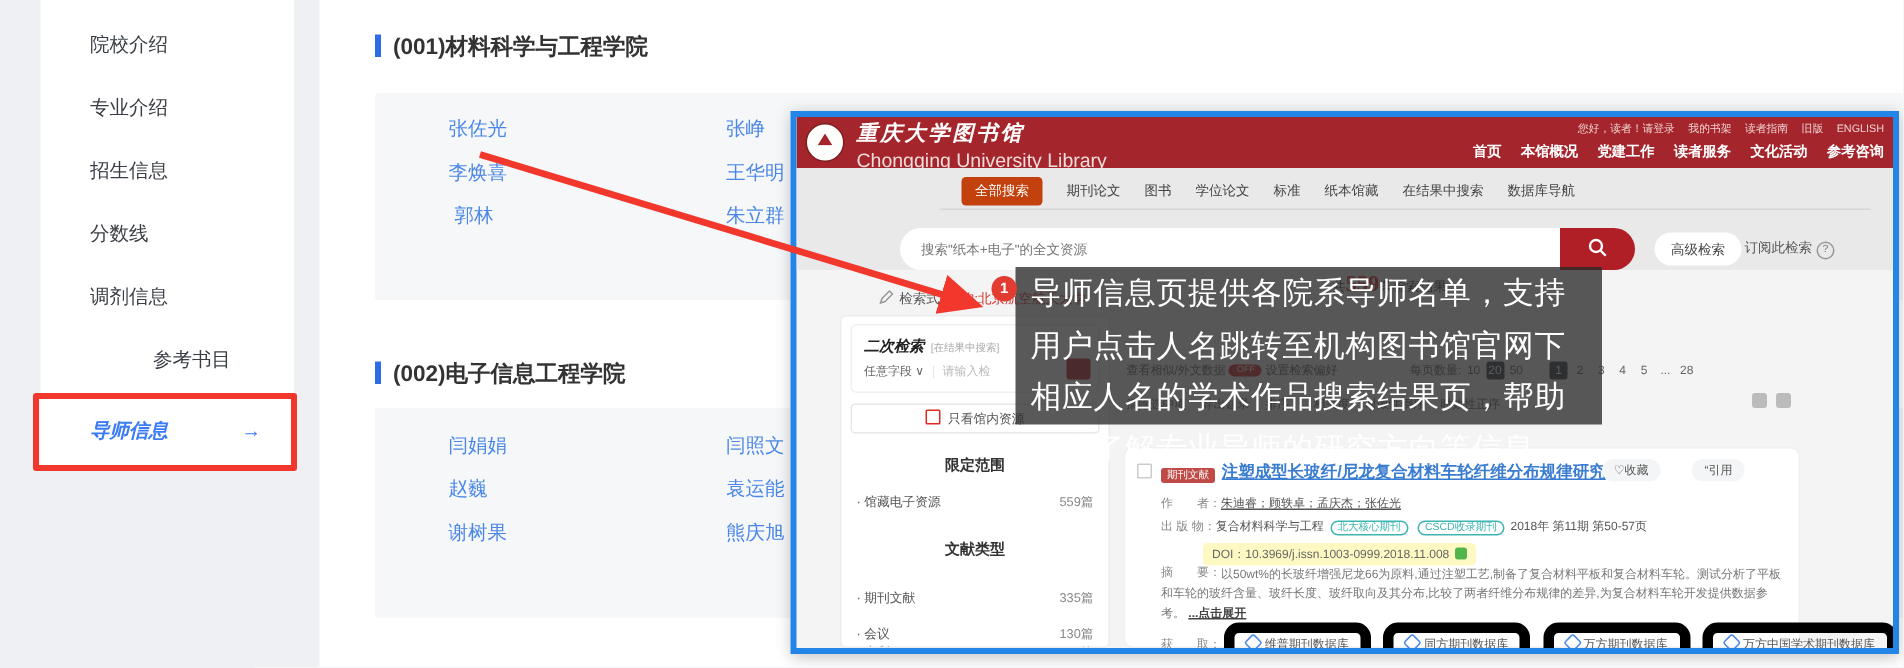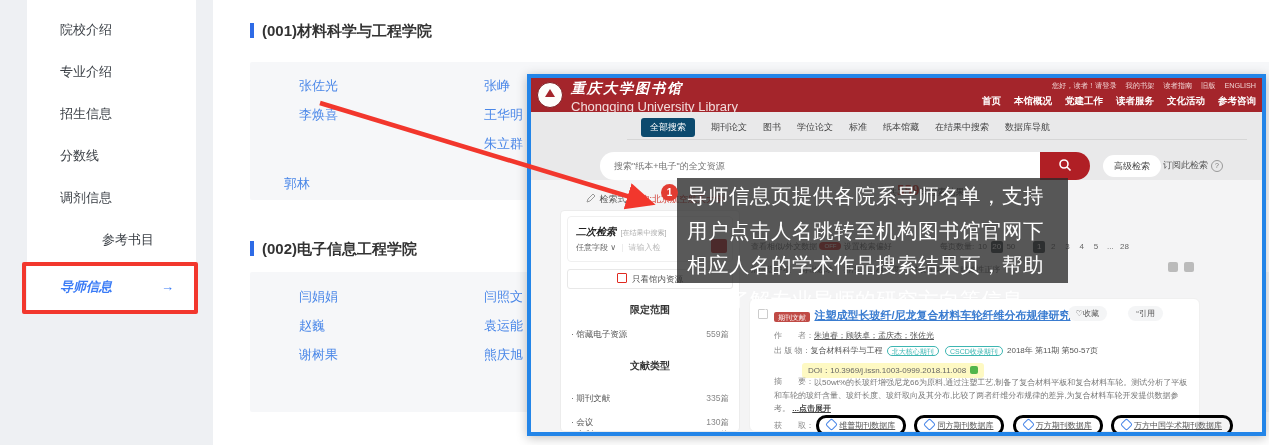--- a/index.html
+++ b/index.html
@@ -23,21 +23,21 @@
   .lib-header{left:0;top:0;width:731px;height:34px;background:#a4252b;}
   .seal{left:6px;top:4px;width:26px;height:26px;border-radius:50%;background:#fdfdfb;border:1px solid #7e1d22;box-sizing:border-box;}
   .seal-core{position:absolute;left:7px;top:6px;width:10px;height:8px;background:#a4252b;clip-path:polygon(50% 0,100% 100%,0 100%);}
   .lib-name{font-family:"DejaVu Serif","Liberation Serif",serif;font-style:italic;font-weight:bold;font-size:14px;color:#fff;letter-spacing:2px;}
   .lib-name-en{font-size:13px;color:#f2dcdc;}
   .util{display:flex;gap:9px;font-size:7.2px;color:#f0d2d2;}
   .lnav{display:flex;gap:13px;font-size:9.5px;color:#fff;font-weight:bold;}
   .band{left:0;top:34px;width:731px;height:68px;background:#e9e9ea;}
   .tabs{left:110px;top:6px;display:flex;gap:16px;align-items:center;font-size:9px;color:#444;height:18px;}
   .tab{cursor:pointer;}
-  .tab.active{background:#0c4a6e;color:#fff;padding:3px 9px;border-radius:3px;}
+  .tab.active{background:#c2410c;color:#fff;padding:3px 9px;border-radius:3px;}
   .tabline{left:96px;top:27px;width:620px;height:1px;background:#d6d6d6;}
   .searchwrap{left:69px;top:40px;width:490px;height:28px;background:#fff;border-radius:14px;overflow:hidden;}
   .search-input{position:absolute;left:0;top:0;width:430px;height:28px;border:none;outline:none;padding:0 0 0 14px;font-size:9px;color:#333;background:transparent;}
   .search-btn{position:absolute;right:0;top:0;width:50px;height:28px;background:#b01f25;border:none;cursor:pointer;}
   .adv-btn{left:572px;top:43px;height:22px;line-height:22px;padding:0 11px;background:#fff;border-radius:11px;font-size:9px;color:#444;cursor:pointer;}
   .subscribe{left:632px;top:47px;font-size:9px;color:#555;cursor:pointer;}
   .helpc{display:inline-block;width:10px;height:10px;line-height:10px;text-align:center;border:1px solid #999;border-radius:50%;font-size:7px;color:#777;margin-left:3px;vertical-align:0px;}
   .qrow{font-size:9px;color:#555;}
   .qval{color:#d0342c;}
   
@@ -67,21 +67,21 @@
   .actpill{background:#f4f5f6;border-radius:9px;font-size:8px;color:#555;padding:2px 8px;cursor:pointer;}
   .meta{font-size:8px;color:#888;}
   .metaval{color:#555;}
   .uline{text-decoration:underline;color:#555;}
   .tealbadge{border:1px solid #3db6b2;color:#3db6b2;font-size:7px;border-radius:8px;padding:0.5px 4px;margin:0 2px;}
   .doipill{background:#fef9c3;border-radius:3px;font-size:8px;color:#666;padding:2px 6px;display:inline-block;}
   .doic{display:inline-block;width:8px;height:8px;background:#52b54b;border-radius:2px;margin-left:4px;vertical-align:-1px;}
   .abstr{font-size:8px;color:#777;line-height:13px;}
   .expand{color:#444;text-decoration:underline;font-weight:bold;cursor:pointer;}
   .kw{text-decoration:underline;color:#555;margin-right:8px;cursor:pointer;}
-  .srcpill{display:inline-block;border:3px solid #000000;border-radius:10px;font-size:8px;color:#555;padding:2px 8px;margin-right:6px;cursor:pointer;text-decoration:underline;}
+  .srcpill{display:inline-block;border:7px solid #000000;border-radius:10px;font-size:8px;color:#555;padding:2px 8px;margin-right:6px;cursor:pointer;}
   .linkic{display:inline-block;width:7px;height:7px;border:1.5px solid #4a87e8;border-radius:2px;transform:rotate(45deg);margin-right:3px;vertical-align:-1px;}
   
   .callout{left:146px;top:100px;width:391px;height:105px;background:rgba(42,42,42,0.78);z-index:12;color:#fff;font-size:20.5px;line-height:34.5px;padding:1px 10px;box-sizing:border-box;letter-spacing:0.5px;}
   .badge1{left:130px;top:106px;width:17px;height:17px;border-radius:50%;background:#e23c32;color:#fff;font-size:10px;font-weight:bold;text-align:center;line-height:17px;z-index:13;}
   .arrow-svg{left:0;top:0;width:1269px;height:445px;z-index:50;pointer-events:none;}
 </style>
 </head>
 <body>
 
 <div class="stage">
@@ -100,21 +100,21 @@
   </div>
   <div class="abs red-frame"></div>
 
   <div class="abs main">
     <div class="abs sec-head" style="left:37px;top:22px;">
       <span class="sec-bar"></span><span>(001)材料科学与工程学院</span>
     </div>
     <div class="abs panel" style="left:37px;top:62px;width:1032px;height:138px;">
       <span class="abs pname" style="left:49px;top:15px;">张佐光</span>
       <span class="abs pname" style="left:49px;top:44px;">李焕喜</span>
-      <span class="abs pname" style="left:34px;top:73px;margin-top:40px;">郭林</span>
+      <span class="abs pname" style="left:53px;top:73px;">郭林</span>
       <span class="abs pname" style="left:234px;top:15px;">张峥</span>
       <span class="abs pname" style="left:234px;top:44px;">王华明</span>
       <span class="abs pname" style="left:234px;top:73px;">朱立群</span>
     </div>
 
     <div class="abs sec-head" style="left:37px;top:240px;">
       <span class="sec-bar"></span><span>(002)电子信息工程学院</span>
     </div>
     <div class="abs panel" style="left:37px;top:272px;width:1032px;height:140px;">
       <span class="abs pname" style="left:49px;top:16px;">闫娟娟</span>

